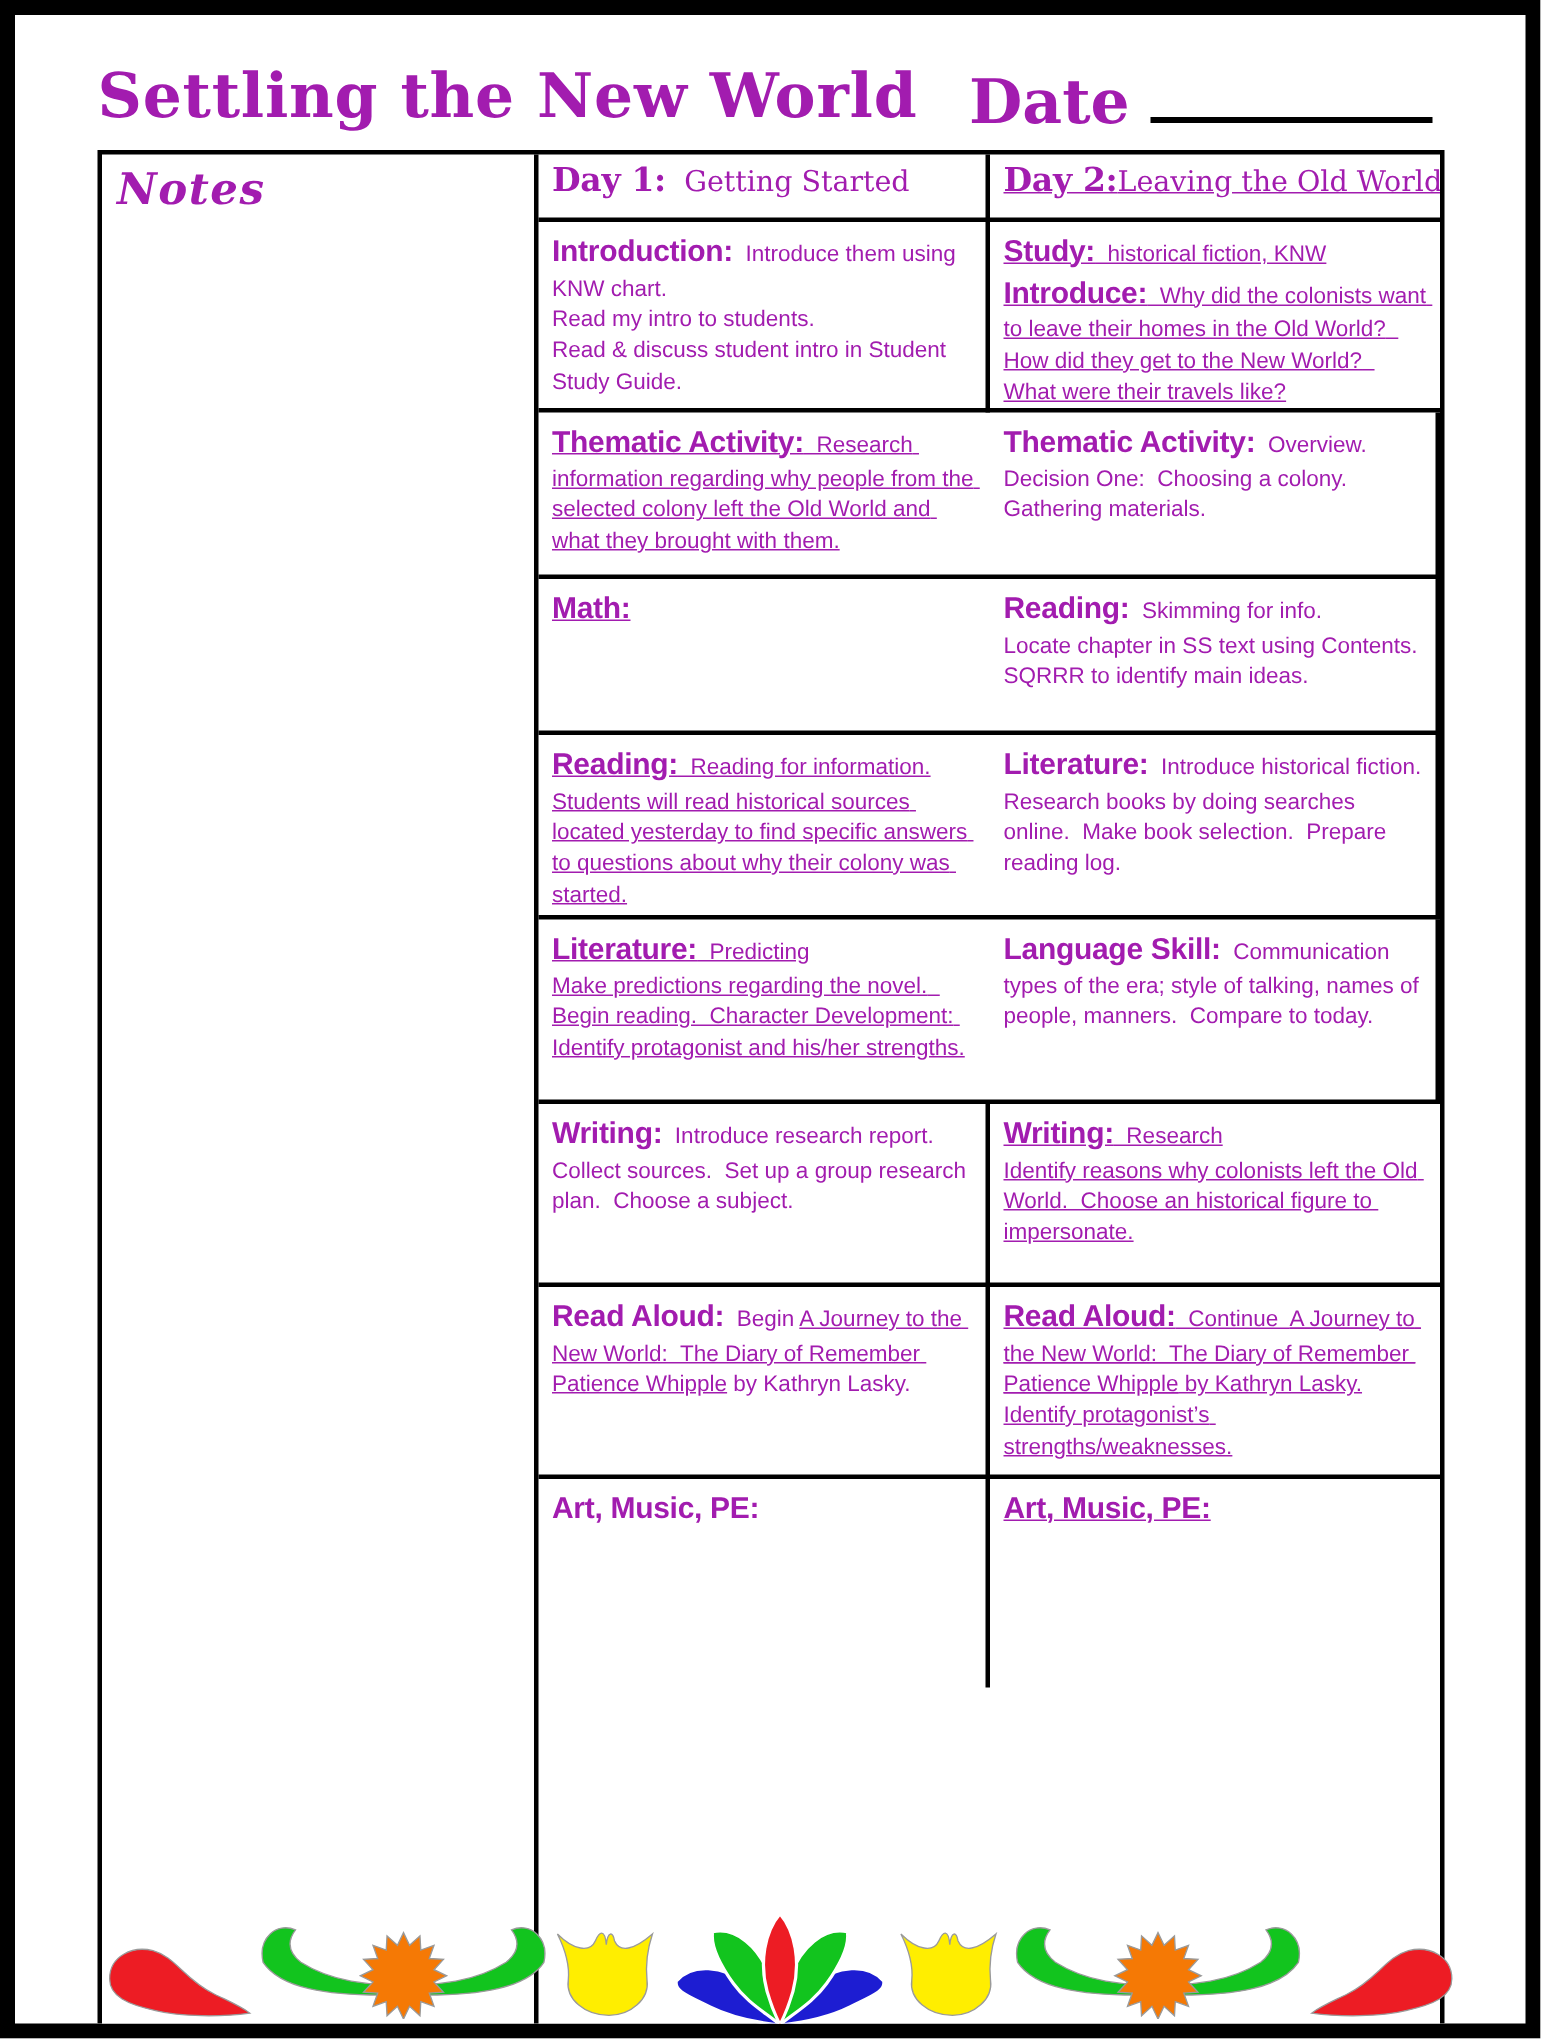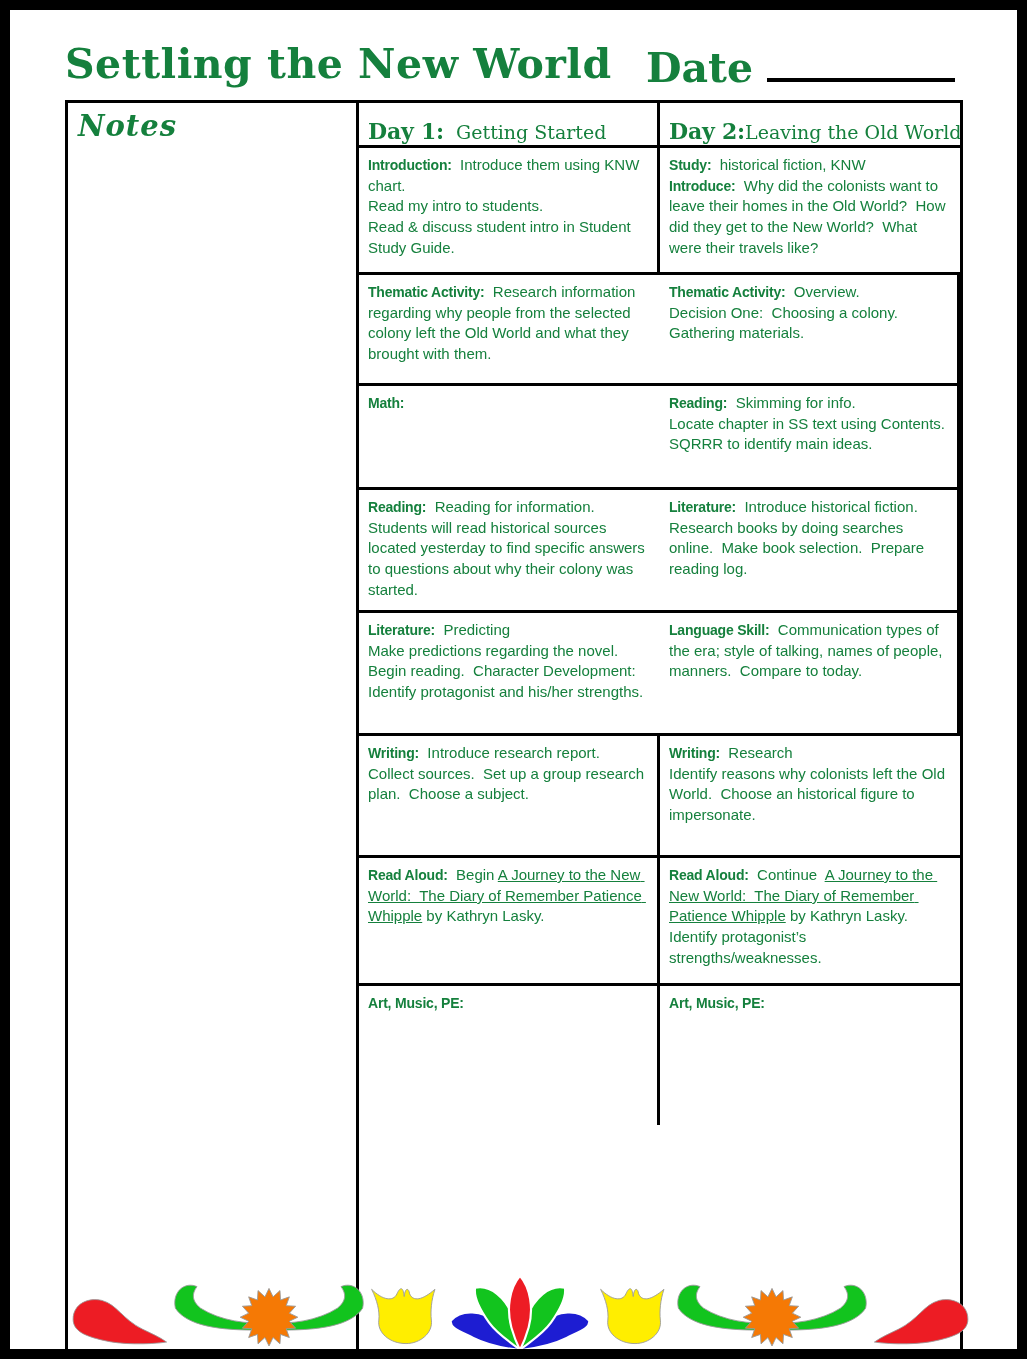--- a/index.html
+++ b/index.html
@@ -3,21 +3,21 @@
 <meta charset="utf-8">
 <style>
   html,body{margin:0;padding:0;background:#e8e8e8;}
   .page{
     position:relative;
     width:1027px;height:1359px;
     box-sizing:border-box;
     border:10px solid #000;
     background:#fff;
     font-family:"Liberation Sans",sans-serif;
-    color:#15803d;
+    color:#a21caf;
     overflow:hidden;
   }
   
   .title{
     position:absolute;left:55px;top:30px;
     font-family:"DejaVu Serif",serif;font-weight:700;font-size:41px;
     letter-spacing:0.5px;white-space:pre;
   }
   .date-wrap{
     position:absolute;left:636px;top:30px;
@@ -48,27 +48,27 @@
     font-size:29px;letter-spacing:1px;
   }
   .cell{
     border-right:3px solid #000;
     border-bottom:3px solid #000;
     padding:7px 9px 4px 9px;
     font-size:15px;line-height:1.38;
     white-space:pre-wrap;
     overflow:hidden;
   }
-  .cell strong{font-size:14px;letter-spacing:-0.2px;}
+  .cell strong{font-size:20px;letter-spacing:-0.2px;}
   .cell .u{text-decoration:underline;}
-  .last-col{border-right:none;}
+  .last-col{border-right:none;text-decoration:underline;}
   .last-row{border-bottom:none;}
   .head{
     font-family:"DejaVu Serif",serif;
-    font-size:19px;padding-top:13px;
+    font-size:19px;padding-top:2px;
     white-space:pre;
   }
   .head strong{font-size:22px;font-family:inherit;}
   
   .deco{
     position:absolute;left:58px;top:1258px;width:905px;height:86px;
     display:flex;justify-content:space-between;align-items:flex-end;
   }
   .deco svg{display:block;}
   .shape{stroke:#9a9a9a;stroke-width:1;}

